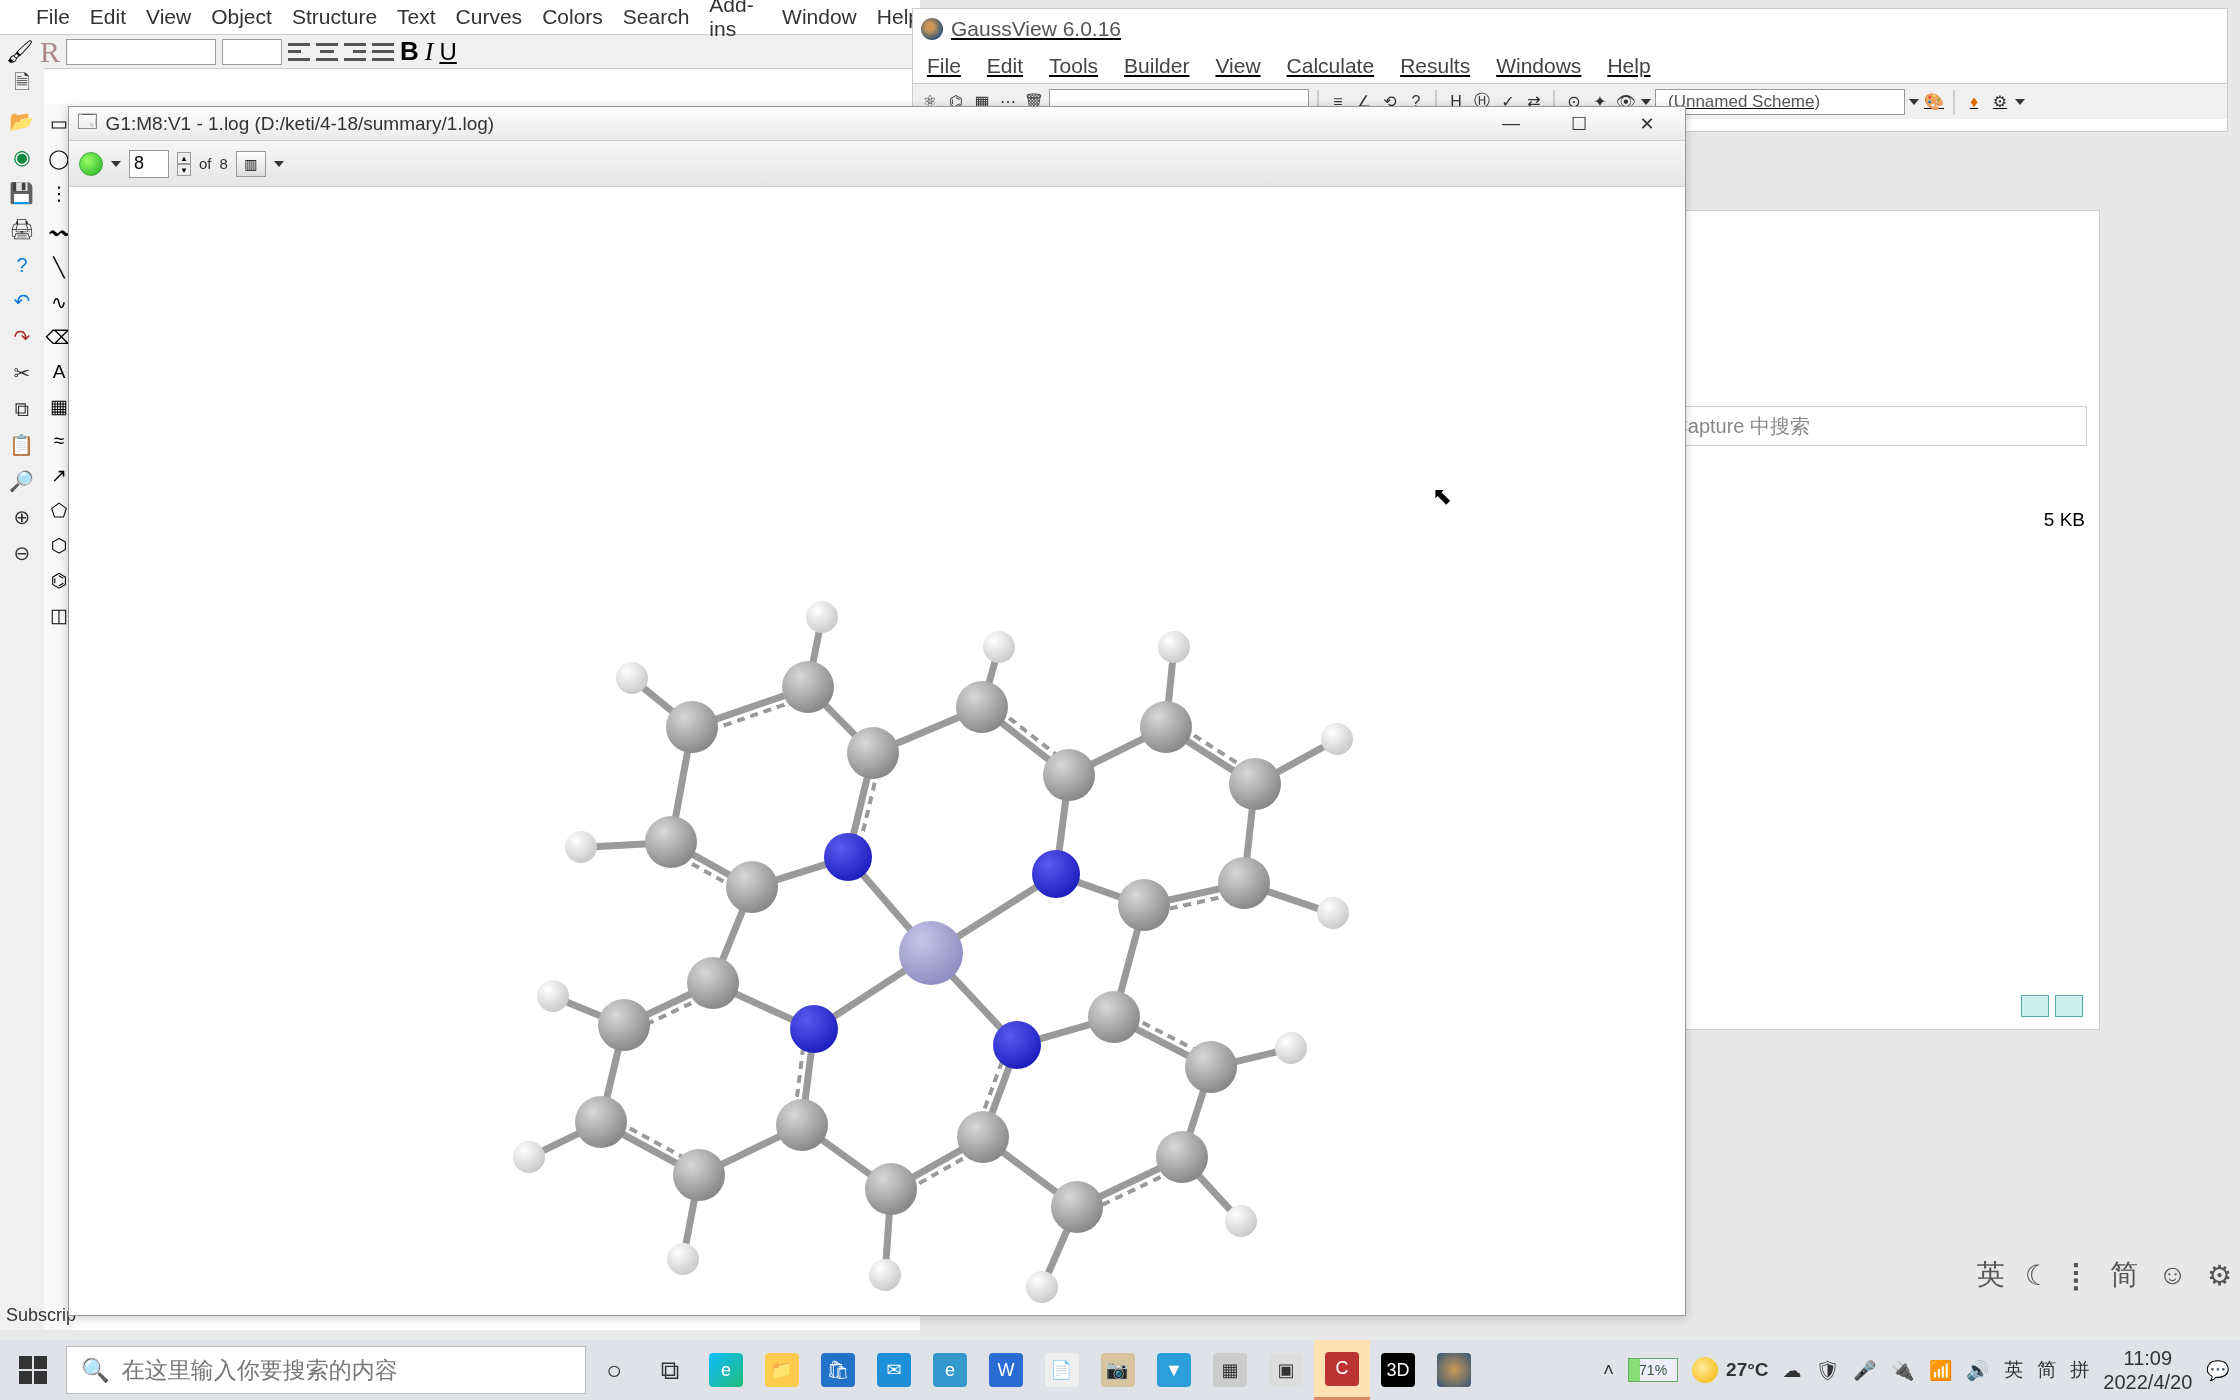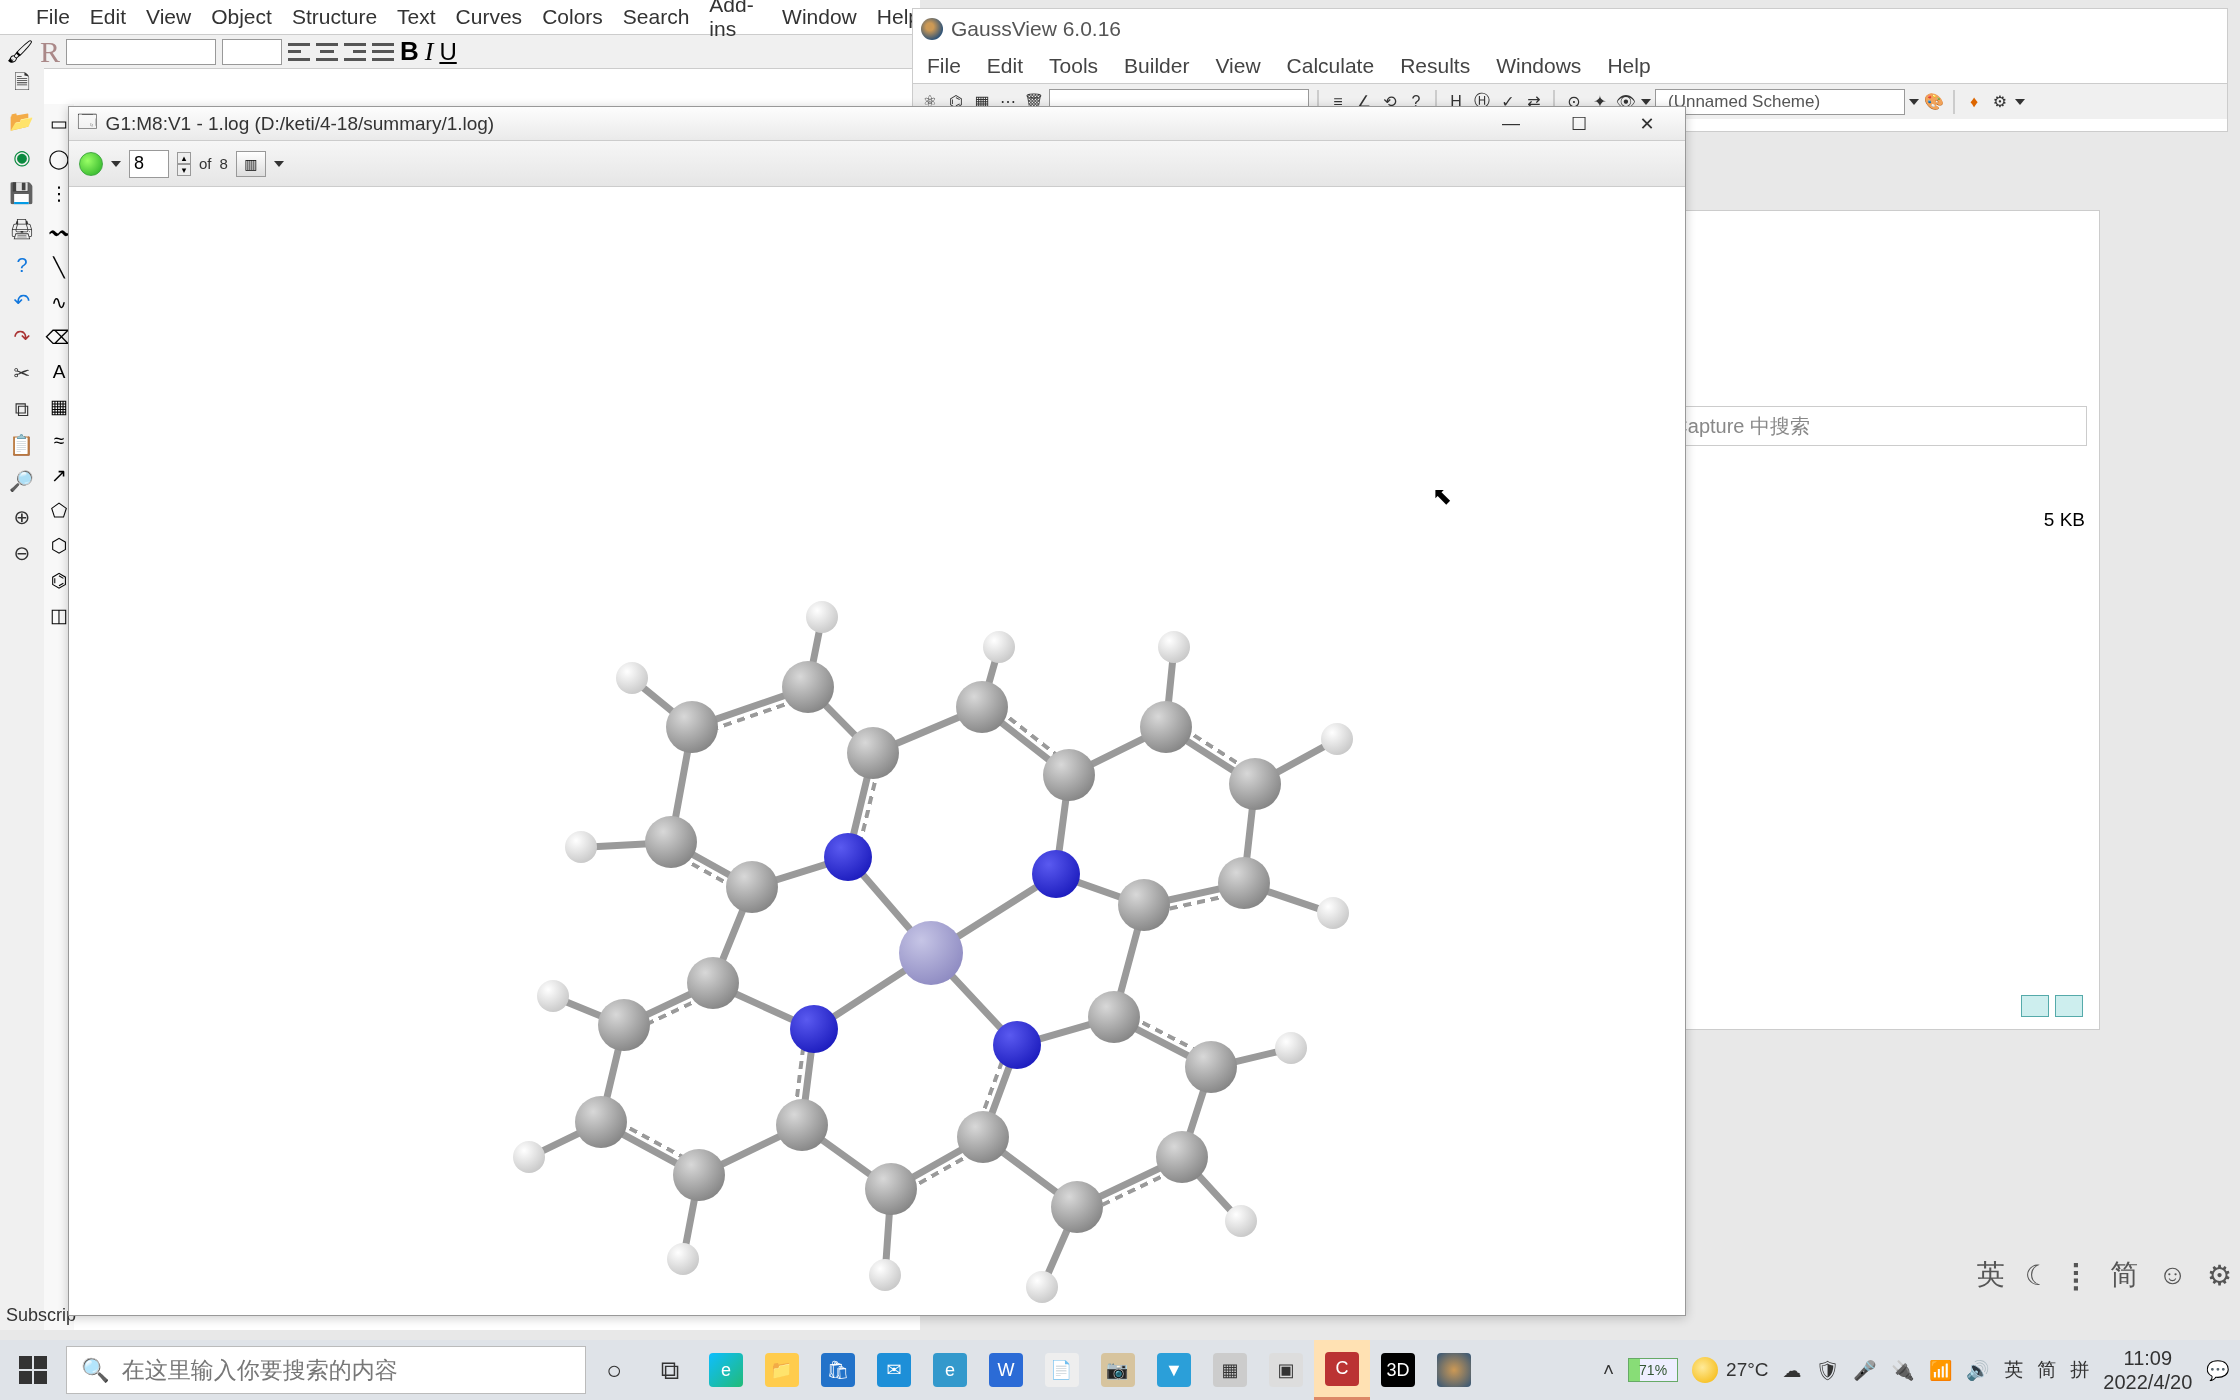--- a/index.html
+++ b/index.html
@@ -11,21 +11,21 @@
 .cd-icon { width: 18px; height: 18px; background: #0b8a3f; border-radius: 50%; display: inline-block; }
 .chemdraw-menu { height: 34px; display: flex; align-items: center; gap: 20px; padding-left: 36px; font-size: 21px; color: #333; }
 .chemdraw-menu span { cursor: default; }
 .chemdraw-toolbar { height: 35px; background: #f0f0f0; border-top: 1px solid #ccc; border-bottom: 1px solid #ccc; display: flex; align-items: center; gap: 6px; padding: 0 6px; }
 .cd-side { position: absolute; left: 0; top: 64px; width: 44px; bottom: 0; background: #f0f0f0; display: flex; flex-direction: column; gap: 10px; padding-top: 8px; align-items: center; }
 .cd-side .ic { width: 26px; height: 26px; display: flex; align-items: center; justify-content: center; font-size: 20px; color: #333; }
 .cd-side2 { position: absolute; left: 44px; top: 104px; width: 30px; bottom: 0; background: #f8f8f8; display: flex; flex-direction: column; gap: 12px; padding-top: 8px; align-items: center; }
 .subscript { position: absolute; left: 0; bottom: 0; padding: 4px 6px; font-size: 18px; color: #333; }
 
 
-.gv-window { position: absolute; left: 912px; top: 8px; right: 12px; height: 124px; background: #fff; border: 1px solid #ccc; }
+.gv-window { position: absolute; left: 912px; top: 8px; right: 12px; height: 124px; background: #fff; border: 1px solid #ccc; text-decoration: underline; }
 .gv-title { height: 40px; display: flex; align-items: center; padding: 0 8px; gap: 8px; font-size: 21px; color: #555; }
 .gv-icon { width: 22px; height: 22px; display: inline-block; background: radial-gradient(circle at 40% 40%, #c95 20%, #357 70%); border-radius: 50%; }
 .gv-menu { height: 34px; display: flex; align-items: center; gap: 26px; padding-left: 14px; font-size: 21px; color: #444; }
 .gv-toolbar { height: 36px; background: #f0f0f0; border-top: 1px solid #ccc; display: flex; align-items: center; gap: 4px; padding: 0 6px; }
 .gv-toolbar .slot { width: 260px; height: 26px; background: #fff; border: 1px solid #999; }
 .gv-toolbar .sep { width: 2px; height: 24px; background: #ccc; margin: 0 4px; }
 .gv-toolbar .btn { width: 22px; height: 22px; display:flex; align-items:center; justify-content:center; font-size:16px; color:#333; }
 .scheme-box { width: 250px; height: 26px; background:#fff; border:1px solid #999; font-size:17px; padding:2px 12px; color:#555; }
 
 
@@ -72,21 +72,21 @@
 .win-logo { width:28px; height:28px; display:grid; grid-template-columns:1fr 1fr; grid-template-rows:1fr 1fr; gap:2px; }
 .win-logo span { background:#333; }
 .search-box { width:520px; height:48px; background:#fff; border:1px solid #bbb; display:flex; align-items:center; gap:12px; padding:0 14px; color:#777; font-size:23px; }
 .tb-ic { width:56px; height:60px; display:flex; align-items:center; justify-content:center; font-size:26px; color:#333; }
 .tb-app { width:56px; height:60px; display:flex; align-items:center; justify-content:center; }
 .tb-app.active { background:#ffe1b3; border-bottom:3px solid #d86; }
 .app-ic { width:34px; height:34px; border-radius:4px; display:flex; align-items:center; justify-content:center; font-size:18px; color:#fff; }
 .tray { margin-left:auto; display:flex; align-items:center; gap:14px; padding:0 10px; font-size:19px; color:#333; }
 .tray .batt { width:50px; height:24px; border:1px solid #6a6; background:linear-gradient(90deg,#8d7 23%, #eef 23%); font-size:14px; display:flex; align-items:center; justify-content:center; color:#353; }
 .tray .clock { text-align:center; line-height:1.2; font-size:20px; }
-.weather { display:flex; align-items:center; gap:8px; }
+.weather { display:flex; align-items:center; gap:8px;font-weight:bold; }
 .sun { width:26px; height:26px; border-radius:50%; background: radial-gradient(circle at 40% 40%, #ffea99, #f4b400); }
 
 .R-ic { font-family: "Times New Roman", serif; font-size:30px; color:#a88; }
 .b-ic { font-weight:bold; font-size:26px; }
 .i-ic { font-style:italic; font-size:26px; font-family:serif; }
 .u-ic { text-decoration:underline; font-size:24px; }
 .align { width:22px; height:18px; display:flex; flex-direction:column; justify-content:space-between; }
 .align span { height:3px; background:#555; }
 </style>
 </head>

